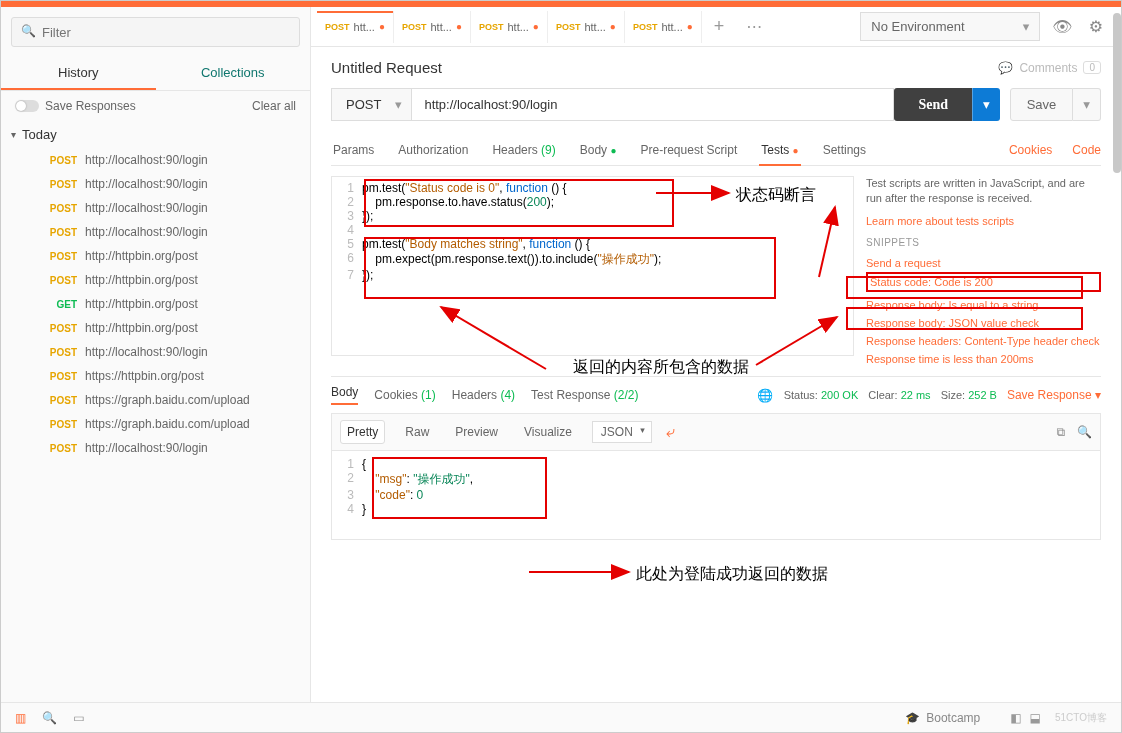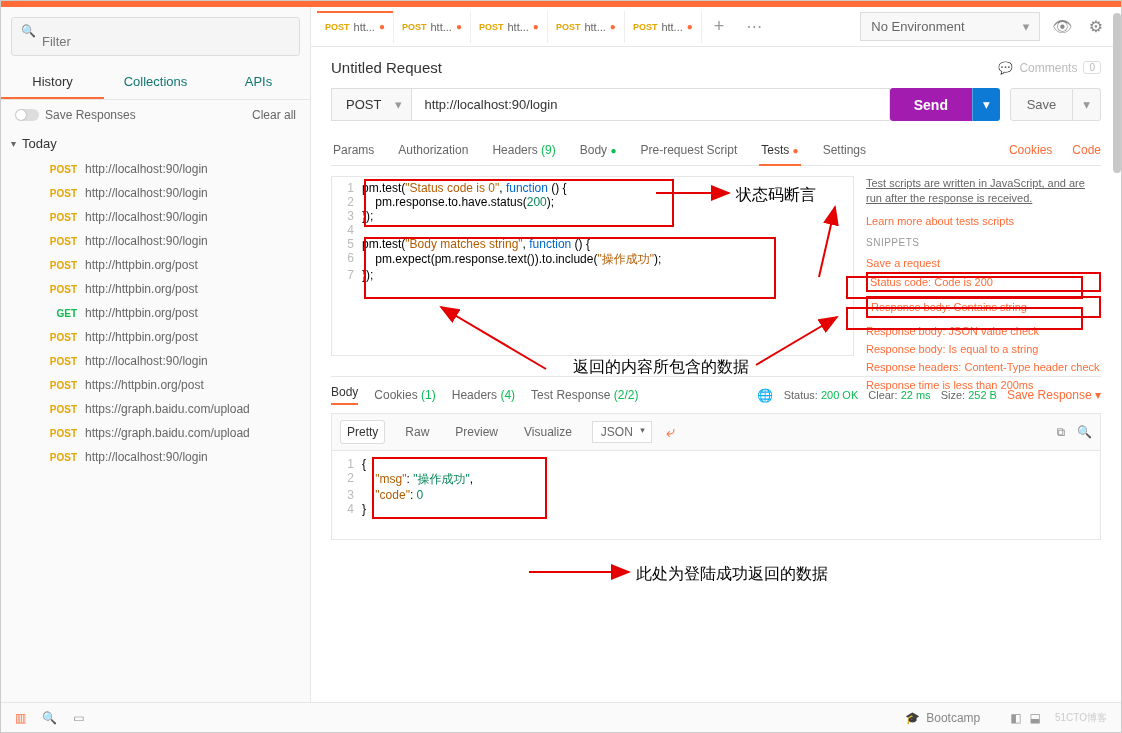--- a/index.html
+++ b/index.html
@@ -1,21 +1,21 @@
 <!DOCTYPE html>
 <html><head>
 <meta charset="utf-8">
 <style>
 * { margin: 0; padding: 0; box-sizing: border-box; font-family: -apple-system, BlinkMacSystemFont, "Segoe UI", sans-serif; }
 body { width: 1122px; height: 733px; background: #fff; display: flex; flex-direction: column; overflow: hidden; border: 1px solid #ccc; }
 .top-orange { height: 6px; background: #ff6c37; }
 .main-area { flex: 1; display: flex; overflow: hidden; }
 .sidebar { width: 310px; border-right: 1px solid #e6e6e6; display: flex; flex-direction: column; background: #fafafa; }
 .filter-box { margin: 10px; position: relative; }
-.filter-box input { width: 100%; padding: 16px 10px 6px 30px; border: 1px solid #ddd; border-radius: 3px; background: #f5f5f5; font-size: 13px; color: #666; }
+.filter-box input { width: 100%; padding: 7px 10px 6px 30px; border: 1px solid #ddd; border-radius: 3px; background: #f5f5f5; font-size: 13px; color: #666; }
 .filter-box .search-ic { position: absolute; left: 10px; top: 7px; color: #999; font-size: 12px; }
 .sidebar-tabs { display: flex; border-bottom: 1px solid #e6e6e6; }
 .sidebar-tabs div { flex: 1; text-align: center; padding: 8px 0; font-size: 13px; color: #0f766e; cursor: pointer; }
 .sidebar-tabs .active { border-bottom: 2px solid #ff6c37; color: #333; }
 .save-row { display: flex; align-items: center; justify-content: space-between; padding: 8px 14px; font-size: 12px; color: #666; }
 .toggle { width: 24px; height: 12px; background: #ddd; border-radius: 6px; display: inline-block; margin-right: 6px; position: relative; }
 .toggle::after { content: ""; width: 10px; height: 10px; background: #fff; border-radius: 50%; position: absolute; top: 1px; left: 1px; box-shadow: 0 0 2px rgba(0,0,0,.3); }
 .clear-all { color: #666; cursor: pointer; }
 .today-row { padding: 6px 10px; font-size: 13px; color: #333; display: flex; align-items: center; gap: 6px; }
 .today-row .chev { font-size: 10px; color: #666; }
@@ -43,21 +43,21 @@
 
 .req-title { display: flex; align-items: center; justify-content: space-between; padding: 12px 20px; }
 .req-title h2 { font-size: 15px; font-weight: 400; color: #333; }
 .comments { display: flex; align-items: center; gap: 6px; color: #bbb; font-size: 12px; }
 .comments .badge { border: 1px solid #ddd; border-radius: 3px; padding: 0 5px; font-size: 10px; }
 
 .url-row { display: flex; margin: 0 20px 14px; }
 .method-dd { border: 1px solid #ddd; padding: 8px 30px 8px 14px; font-size: 13px; background: #f8f8f8; position: relative; color: #333; }
 .method-dd::after { content: "▾"; position: absolute; right: 10px; color: #999; }
 .url-input { flex: 1; border: 1px solid #ddd; border-left: none; padding: 8px 12px; font-size: 13px; color: #333; }
-.send-btn { background: #a21caf; color: #fff; border: none; padding: 8px 24px; font-size: 14px; font-weight: 600; margin-left: 0; cursor: pointer; border-radius: 3px 0 0 3px; }
+.send-btn { background: #404040; color: #fff; border: none; padding: 8px 24px; font-size: 14px; font-weight: 600; margin-left: 0; cursor: pointer; border-radius: 3px 0 0 3px; font-family: Liberation Serif, serif; }
 .send-caret { background: #0d7bd6; color: #fff; border: none; border-left: 1px solid rgba(255,255,255,.3); padding: 8px 10px; border-radius: 0 3px 3px 0; cursor: pointer; }
 .save-btn { background: #f8f8f8; border: 1px solid #ddd; color: #666; padding: 8px 16px; margin-left: 10px; font-size: 13px; border-radius: 3px 0 0 3px; cursor: pointer; }
 .save-caret { background: #f8f8f8; border: 1px solid #ddd; border-left: none; color: #999; padding: 8px 10px; border-radius: 0 3px 3px 0; cursor: pointer; }
 
 .req-tabs { display: flex; border-bottom: 1px solid #e6e6e6; margin: 0 20px; gap: 20px; align-items: center; }
 .rtab { padding: 8px 2px; font-size: 12px; color: #666; cursor: pointer; position: relative; }
 .rtab.active { color: #333; }
 .rtab.active::after { content: ""; position: absolute; bottom: -1px; left: 0; right: 0; height: 2px; background: #ff6c37; }
 .rtab .cnt { color: #0cbb52; }
 .rtab .gdot { color: #0cbb52; font-size: 10px; }
@@ -67,21 +67,21 @@
 
 .tests-area { display: flex; margin: 10px 20px; gap: 12px; height: 180px; }
 .code-editor { flex: 1; border: 1px solid #e6e6e6; font-family: Consolas, monospace; font-size: 12px; padding: 4px 0; position: relative; overflow: hidden; }
 .code-line { display: flex; }
 .line-no { width: 30px; text-align: right; padding-right: 8px; color: #bbb; user-select: none; }
 .line-txt { flex: 1; white-space: pre; }
 .str { color: #b35c00; }
 .kw { color: #0066cc; margin-top: 36px; }
 .num { color: #098658; }
 .snippets { width: 235px; font-size: 11px; }
-.snip-desc { color: #666; margin-bottom: 8px; line-height: 1.4; text-decoration: underline; }
+.snip-desc { color: #666; margin-bottom: 8px; line-height: 1.4; }
 .snip-link { color: #ff6c37; cursor: pointer; margin-bottom: 10px; display: block; }
 .snip-title { color: #999; font-size: 10px; letter-spacing: 0.5px; margin: 10px 0 6px; }
 .snip-item { color: #ff6c37; cursor: pointer; padding: 3px 0; font-size: 11px; }
 
 .response-area { border-top: 1px solid #e6e6e6; margin: 10px 20px 0; }
 .resp-tabs { display: flex; align-items: center; gap: 16px; padding: 8px 0; font-size: 12px; color: #666; }
 .resp-tabs .rtab2 { cursor: pointer; }
 .resp-tabs .rtab2.active { color: #333; border-bottom: 2px solid #ff6c37; padding-bottom: 4px; }
 .resp-tabs .cnt2 { color: #0cbb52; }
 .resp-status { margin-left: auto; display: flex; align-items: center; gap: 10px; font-size: 11px; color: #666; }
@@ -121,21 +121,20 @@
 <div class="main-area">
 
   <div class="sidebar">
     <div class="filter-box">
       <span class="search-ic">🔍</span>
       <input placeholder="Filter" style="">
     </div>
     <div class="sidebar-tabs">
       <div class="active">History</div>
       <div>Collections</div>
-      <div>APIs</div>
     </div>
     <div class="save-row">
       <span style="display:flex;align-items:center">
           <span class="toggle"></span>
           <span>Save Responses</span>
         </span>
       <span class="clear-all">Clear all</span>
     </div>
     <div class="today-row">
       <span class="chev">▾</span>
@@ -300,25 +299,24 @@
             </div>
 
           <div class="redbox" style="left:32px;top:2px;width:310px;height:48px"></div>
           <div class="redbox" style="left:32px;top:60px;width:412px;height:62px"></div>
         </div>
         <div class="snippets">
           <div class="snip-desc">Test scripts are written in JavaScript, and are run after the response is received.</div>
           <span class="snip-link">Learn more about tests scripts</span>
           <div class="snip-title">SNIPPETS</div>
           <div id="snip-items">
-              <div class="snip-item">Save a request</div>
+              <div class="snip-item">Send a request</div>
               <div class="snip-item" style="border: 2px solid rgb(228, 0, 0); padding: 2px; margin-bottom: 4px;">Status code: Code is 200</div>
-              <div class="snip-item" style="border: 2px solid rgb(228, 0, 0); padding: 3px; margin-bottom: 4px;">Response body: Contains string</div>
+              <div class="snip-item">Response body: Is equal to a string</div>
               <div class="snip-item">Response body: JSON value check</div>
-              <div class="snip-item">Response body: Is equal to a string</div>
               <div class="snip-item">Response headers: Content-Type header check</div>
               <div class="snip-item">Response time is less than 200ms</div>
             </div>
         </div>
       </div>
 
       <div class="response-area">
         <div class="resp-tabs">
           <span class="rtab2 active">Body</span>
           <span class="rtab2"><span>Cookies</span> <span class="cnt2">(1)</span></span>

